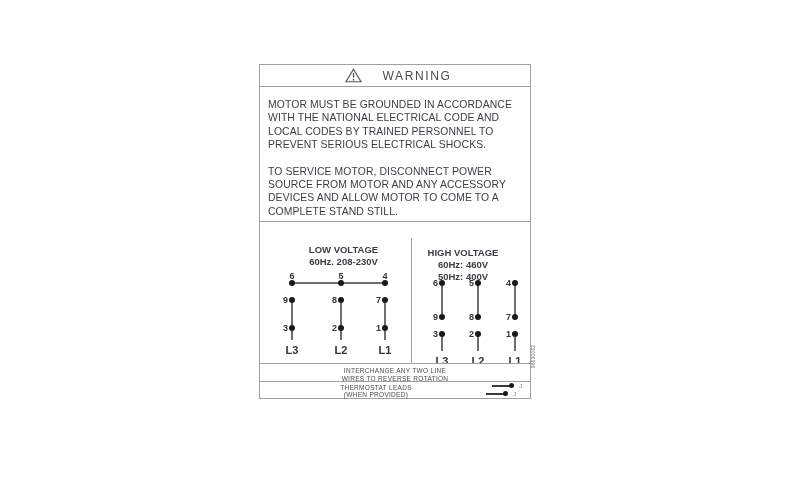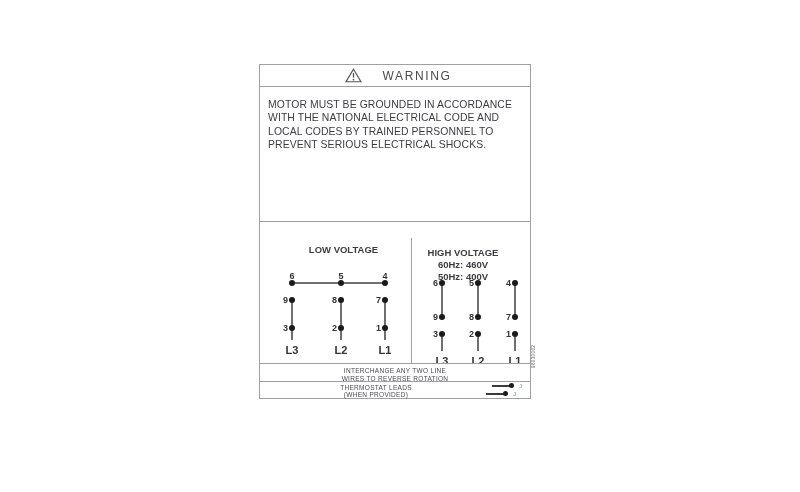--- a/index.html
+++ b/index.html
@@ -66,27 +66,32 @@
         <circle cx="10" cy="14" r="1" fill="#55555c"></circle>
       </svg>
       <span class="hdr-title">WARNING</span>
     </div>
 
     <div class="box bodybox">
       <p class="warn-par">MOTOR MUST BE GROUNDED IN ACCORDANCE
 WITH THE NATIONAL ELECTRICAL CODE AND
 LOCAL CODES BY TRAINED PERSONNEL TO
 PREVENT SERIOUS ELECTRICAL SHOCKS.</p>
+      <p class="warn-par">TO SERVICE MOTOR, DISCONNECT POWER
+SOURCE FROM MOTOR AND ANY ACCESSORY
+DEVICES AND ALLOW MOTOR TO COME TO A
+COMPLETE STAND STILL.</p>
     </div>
 
     <div class="box wiring">
 
       <div class="wcol wcol-low">
         <div class="wt-low">
           <div class="wtitle">LOW VOLTAGE</div>
+          <div class="wsub">60Hz. 208-230V</div>
         </div>
 
         <span class="tnum above" style="left:10px;top:33px">6</span>
         <span class="tnum above" style="left:59px;top:33px">5</span>
         <span class="tnum above" style="left:103px;top:33px">4</span>
 
         <div class="wline" style="left:16px;top:44px;width:93px;height:1.5px"></div>
         <div class="dot" style="left:13px;top:42px"></div>
         <div class="dot" style="left:62px;top:42px"></div>
         <div class="dot" style="left:106px;top:42px"></div>

